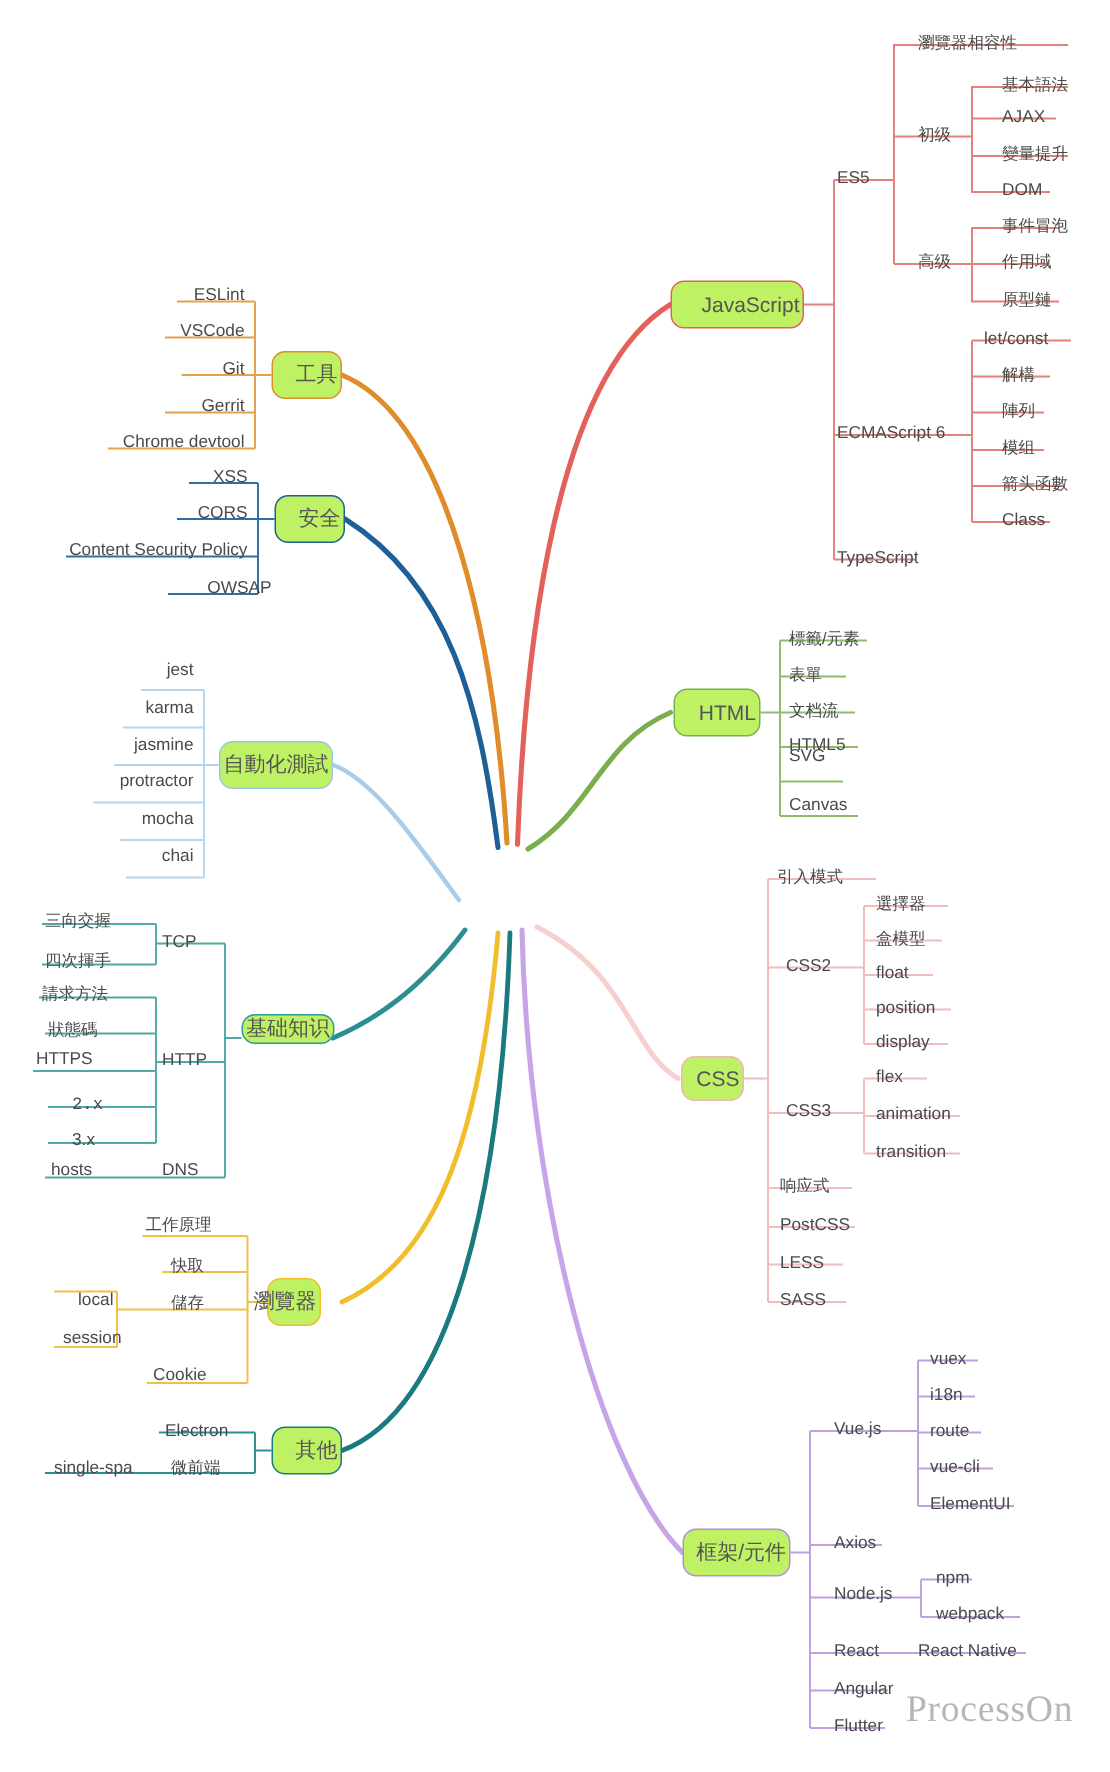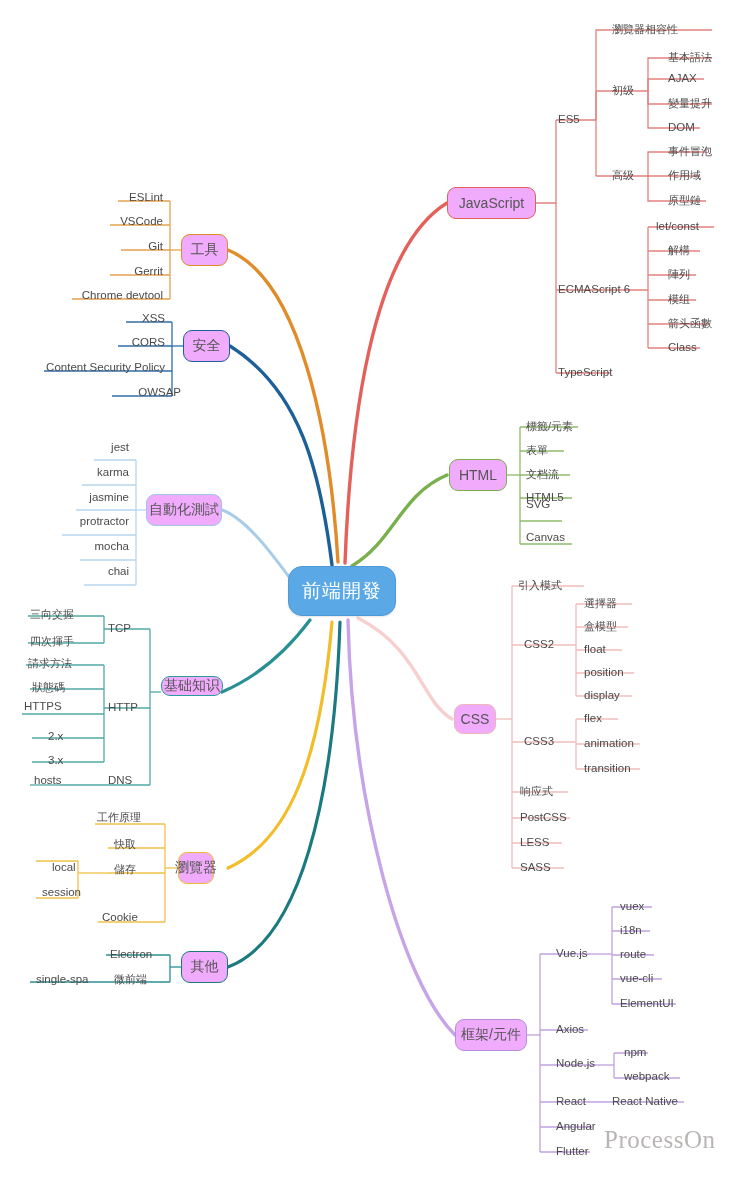--- a/index.html
+++ b/index.html
@@ -15,22 +15,22 @@
     position:absolute;box-sizing:border-box;
     display:flex;align-items:center;justify-content:center;
     white-space:nowrap;
   }
   .root{
     background:#5aa9e6;border:1px solid #4e9ad6;border-radius:14px;
     color:#ffffff;font-size:19px;letter-spacing:1px;
     box-shadow:0 1px 2px rgba(0,0,0,.10);
   }
   .branch{
-    background:#f0abfc;border-width:1.6px;border-style:solid;border-radius:9px;
-    font-size:14px;color:#444;padding:0 2px;
+    background:#bef264;border-width:1.6px;border-style:solid;border-radius:9px;
+    font-size:14px;color:#444;padding:0 2px;justify-content:flex-end;
   }
   .leaf{
     position:absolute;white-space:nowrap;font-size:11.5px;color:#4a4a4a;
     background:transparent;line-height:13px;
   }
   .leaf.cjk{font-size:11px;}
   .leaf.r{text-align:right;}
   .leaf.l{text-align:left;}
 
   
@@ -246,23 +246,20 @@
 
     <g fill="none" stroke="#2a8f93" stroke-width="1.3">
       <path d="M181,967 L170,967"></path>
       <path d="M170,955 L170,982"></path>
       <path d="M170,955 L106,955"></path>
       <path d="M170,982 L110,982"></path>
       <path d="M110,982 L110,982 L30,982"></path>
     </g>
   </svg>
 
-  <div class="node root" style="left:288px;top:566px;width:108px;height:50px;">
-    <span>前端開發</span>
-  </div>
 
   <div class="node branch c-js" style="left:447px;top:187px;width:89px;height:32px;">
     <span>JavaScript</span>
   </div>
   <div class="leaf l" style="left:558px;top:113px;">ES5</div>
   <div class="leaf l cjk" style="left:612px;top:23px;">瀏覽器相容性</div>
   <div class="leaf l cjk" style="left:612px;top:84px;">初级</div>
   <div class="leaf l cjk" style="left:612px;top:169px;">高级</div>
   <div class="leaf l cjk" style="left:668px;top:51px;">基本語法</div>
   <div class="leaf l" style="left:668px;top:72px;">AJAX</div>
@@ -358,21 +355,21 @@
     <span>基础知识</span>
   </div>
   <div class="leaf l" style="left:108px;top:622px;">TCP</div>
   <div class="leaf l" style="left:108px;top:701px;">HTTP</div>
   <div class="leaf l" style="left:108px;top:774px;">DNS</div>
   <div class="leaf l cjk" style="left:30px;top:608px;">三向交握</div>
   <div class="leaf l cjk" style="left:30px;top:635px;">四次揮手</div>
   <div class="leaf l cjk" style="left:28px;top:657px;">請求方法</div>
   <div class="leaf l cjk" style="left:32px;top:681px;">狀態碼</div>
   <div class="leaf l" style="left:24px;top:700px;">HTTPS</div>
-  <div class="leaf l" style="left:48px;top:730px;">2.x</div>
+  <div class="leaf l" style="left:48px;top:730px;font-family:Liberation Mono, monospace;">2.x</div>
   <div class="leaf l" style="left:48px;top:754px;">3.x</div>
   <div class="leaf l" style="left:34px;top:774px;">hosts</div>
 
   <div class="node branch c-brow" style="left:178px;top:852px;width:36px;height:32px;">
     <span>瀏覽器</span>
   </div>
   <div class="leaf l cjk" style="left:97px;top:811px;">工作原理</div>
   <div class="leaf l cjk" style="left:114px;top:838px;">快取</div>
   <div class="leaf l cjk" style="left:114px;top:863px;">儲存</div>
   <div class="leaf l" style="left:102px;top:911px;">Cookie</div>

